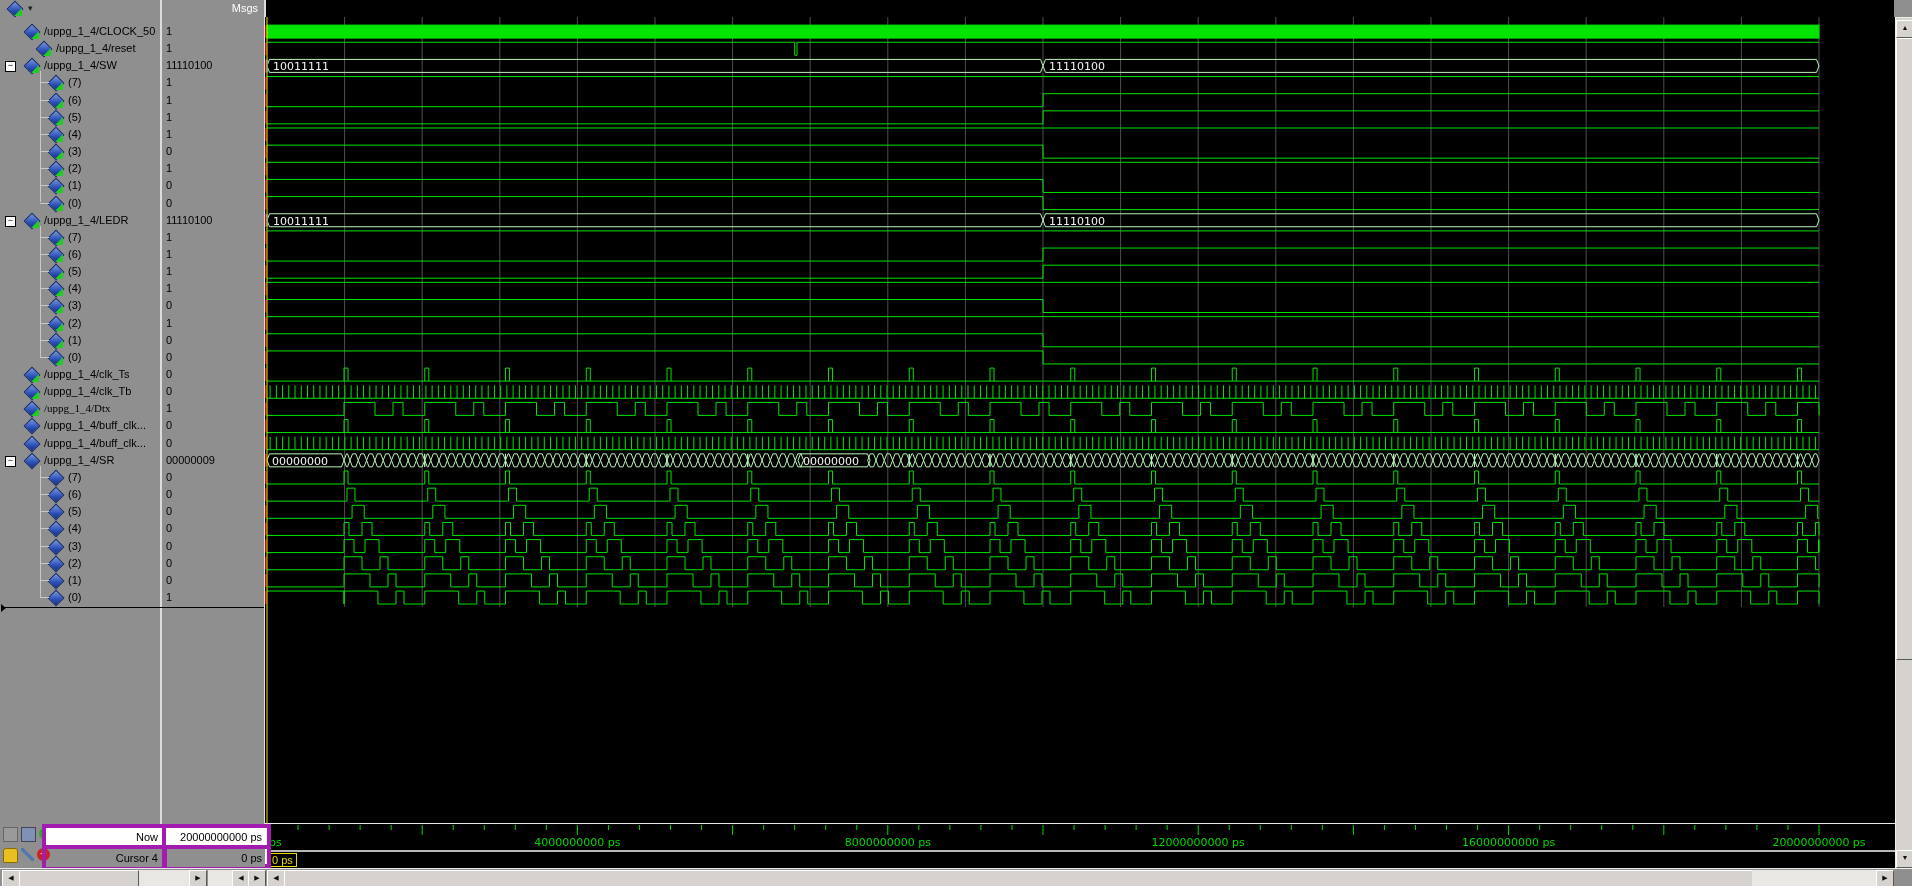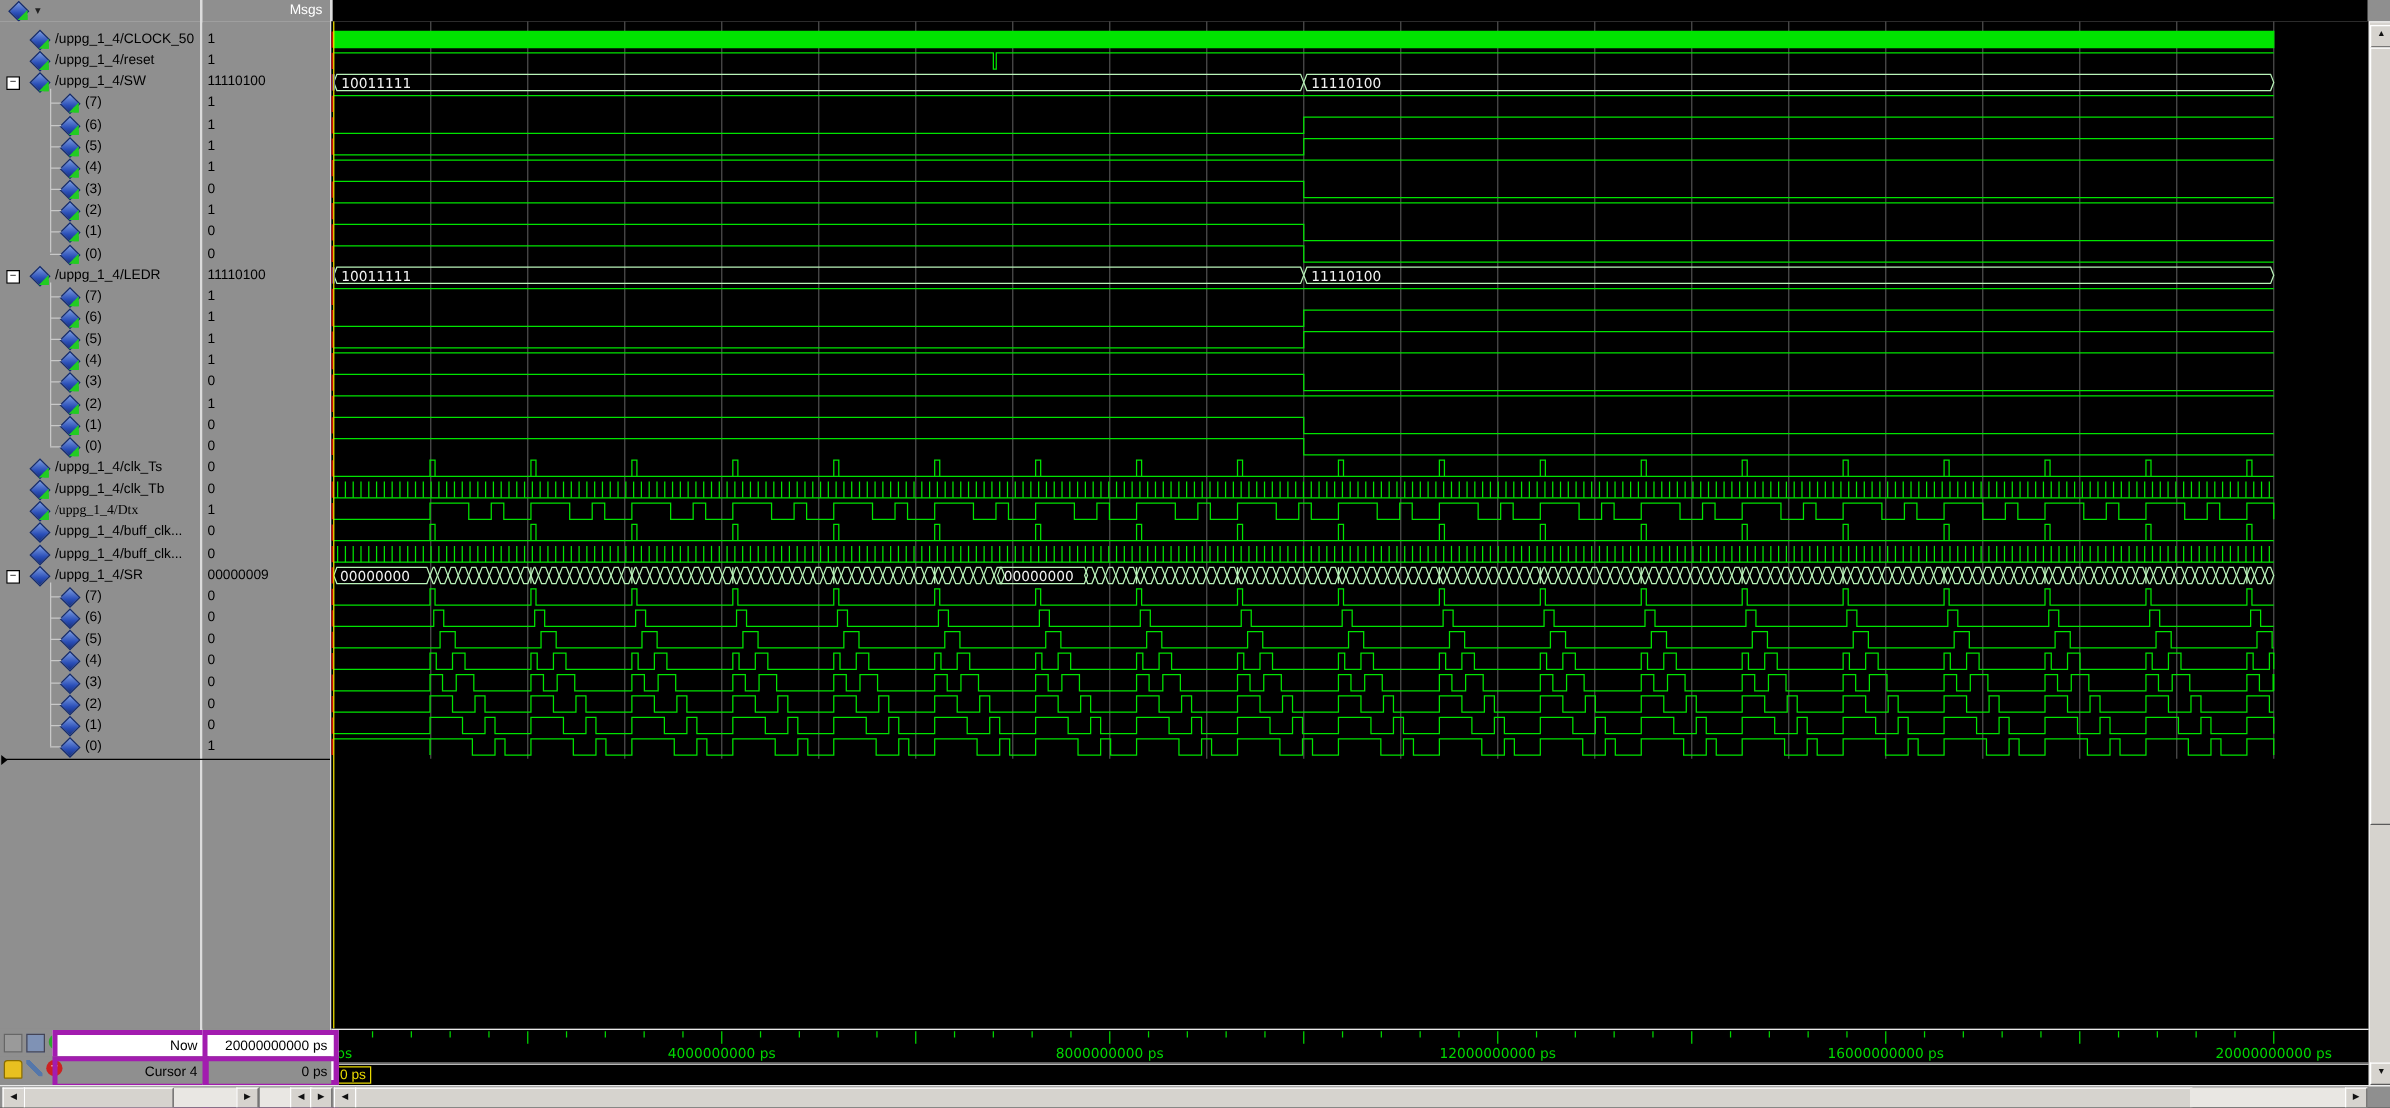--- a/index.html
+++ b/index.html
@@ -66,21 +66,21 @@
     <span class="abs" id="hdr-msgs">Msgs</span>
   </div>
   <div class="abs" id="wavehdr"></div>
 
   <div class="abs" id="names">
       <div class="sigrow" style="top:6px;left:0;width:148px;">
         <span class="diamond" style="left:26px;top:3px;"></span>
         <span class="garrow" style="left:31px;top:8px;"></span>
         <span class="siglabel" style="left:44px;">/uppg_1_4/CLOCK_50</span>
       </div>
-      <div class="sigrow" style="top:23.15px;left:0;width:168px;">
+      <div class="sigrow" style="top:23.15px;left:12px;width:168px;">
         <span class="diamond" style="left:26px;top:3px;"></span>
         <span class="garrow" style="left:31px;top:8px;"></span>
         <span class="siglabel" style="left:44px;">/uppg_1_4/reset</span>
       </div>
       <div class="sigrow" style="top:40.3px;left:0;width:160px;">
         <span class="expander">−</span>
         <span class="diamond" style="left:26px;top:3px;"></span>
         <span class="garrow" style="left:31px;top:8px;"></span>
         <span class="siglabel" style="left:44px;">/uppg_1_4/SW</span>
       </div>

